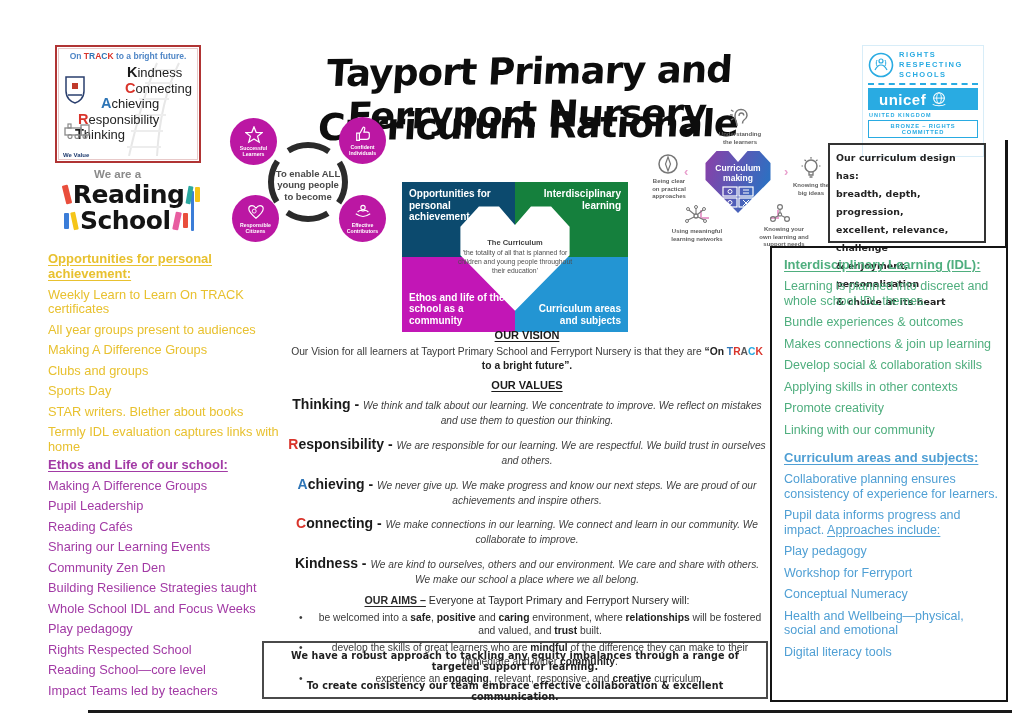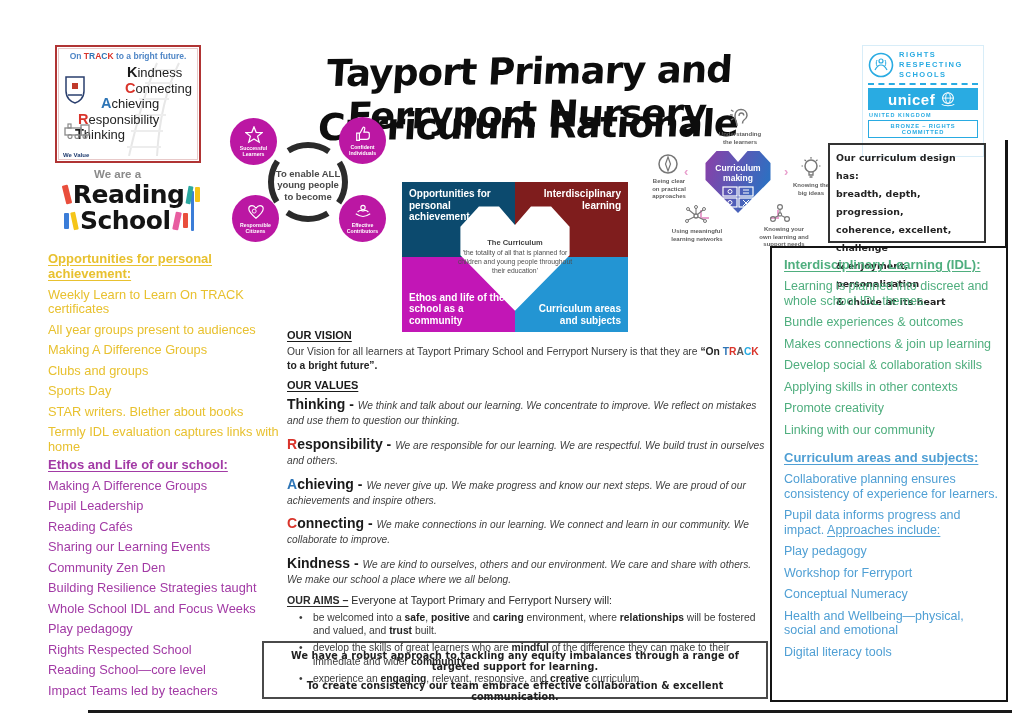--- a/index.html
+++ b/index.html
@@ -36,36 +36,36 @@
   .cm{left:648px;top:106px;width:180px;height:146px;}
   .cm-label{position:absolute;font-size:6px;font-weight:700;color:#5f5f5f;text-align:center;line-height:1.25;}
   .cm-heart-text{position:absolute;left:50px;top:58px;width:80px;text-align:center;color:#fff;font-size:8.5px;font-weight:700;line-height:1.15;}
   .chev{position:absolute;color:#e9a0ce;font-size:13px;font-weight:700;}
   .corner{position:absolute;width:7px;height:7px;border-color:#e9a0ce;}
   
   .un{left:862px;top:45px;width:122px;height:112px;background:#fff;border:1px solid #d8edf8;padding:4px 5px;box-sizing:border-box;}
   .un-row{display:flex;align-items:center;gap:5px;}
   .un-school{font-size:7.5px;font-weight:800;letter-spacing:1.5px;line-height:1.35;color:#29abe2;}
   .un-dash{border-top:2px dashed #29abe2;margin:3px 0;}
-  .un-band{background:#29abe2;color:#fff;padding:2px 20px;display:flex;align-items:center;gap:4px;}
+  .un-band{background:#29abe2;color:#fff;padding:2px 11px;display:flex;align-items:center;gap:4px;}
   .un-brand{font-size:15px;font-weight:800;letter-spacing:0.5px;}
   .un-country{font-size:5.5px;font-weight:700;letter-spacing:1px;color:#29abe2;margin:2px 0 2px 1px;}
   .un-award{border:1px solid #29abe2;color:#29abe2;font-size:5.8px;font-weight:800;letter-spacing:0.8px;text-align:center;padding:2px 0;}
   
   .design{left:828px;top:143px;width:158px;height:100px;border:2px solid #333;box-sizing:border-box;padding:4px 6px;}
   .design div{font-size:9.4px;font-weight:700;color:#222;line-height:18px;letter-spacing:0.1px;font-family:"DejaVu Sans",sans-serif;}
   
   .col-list{width:238px;}
   .col-head{font-size:13px;font-weight:700;text-decoration:underline;text-underline-offset:2px;margin-bottom:7px;}
   .col-item{font-size:12.8px;line-height:1.13;margin-bottom:6px;}
   .rcol-item{font-size:12.5px;line-height:1.16;margin-bottom:7px;}
   
   .rbox{left:770px;top:246px;width:238px;height:456px;border:2.5px solid #141414;box-sizing:border-box;padding:9px 8px 0 12px;}
   
-  .main{left:287px;top:329px;width:480px;}
+  .main{left:287px;top:329px;width:480px;text-align:center;}
   .h-small{font-size:11px;font-weight:800;text-decoration:underline;text-underline-offset:2px;color:#1a1a1a;margin-bottom:4px;}
   .para{font-size:10.3px;line-height:1.38;color:#3a3a3a;margin-bottom:6px;}
   .vpara{font-size:10.2px;line-height:1.35;color:#3f3f3f;margin-bottom:7px;}
   .vpara .vname{font-weight:800;font-style:normal;color:#1a1a1a;font-size:14px;}
   .vpara .vdesc{font-style:italic;}
   .aims-line{font-size:10.6px;margin:2px 0 5px 0;color:#2a2a2a;}
   .aims-line .ah{font-weight:800;text-decoration:underline;text-underline-offset:2px;}
   .bullet{font-size:10.3px;line-height:1.3;color:#3a3a3a;padding-left:26px;position:relative;margin-bottom:4px;}
   .bullet::before{content:"•";position:absolute;left:12px;top:0;color:#3a3a3a;}
   .b{font-weight:800;color:#222;}
@@ -171,21 +171,21 @@
       </svg>
     <div class="cap-label pre">Effective
 Contributors</div>
   </div>
 </div>
 
 <div class="abs hm">
   <div class="quad" style="left: 0px; top: 0px; background-color: #0c4a6e;">
     <div class="quad-label" style="left:7px;top:6px;width:102px;">Opportunities for personal achievement</div>
   </div>
-  <div class="quad" style="left: 113px; top: 0px; background-color: #7f1d1d;">
+  <div class="quad" style="left: 113px; top: 0px; background-color: #15803d;">
     <div class="quad-label" style="right:7px;top:6px;width:92px;text-align:right;">Interdisciplinary learning</div>
   </div>
   <div class="quad" style="left: 0px; top: 75px; background-color: rgb(194, 22, 182);">
     <div class="quad-label" style="left:7px;bottom:6px;width:108px;">Ethos and life of the school as a community</div>
   </div>
   <div class="quad" style="left: 113px; top: 75px; background-color: rgb(35, 149, 211);">
     <div class="quad-label" style="right:7px;bottom:6px;width:92px;text-align:right;">Curriculum areas and subjects</div>
   </div>
   <svg style="position:absolute;left:50px;top:14px;" width="126" height="122" viewBox="0 0 150 140">
     <path d="M75 134 L10 68 L10 34 L32 10 L56 10 L75 32 L94 10 L118 10 L140 34 L140 68 Z" fill="#fff"></path>
@@ -293,21 +293,21 @@
       <path d="M3 16 C6 18 14 18 17 16" fill="none" stroke="#fff" stroke-width="1.2"></path>
     </svg>
   </div>
   <div class="un-country">UNITED KINGDOM</div>
   <div class="un-award">BRONZE – RIGHTS COMMITTED</div>
 </div>
 
 <div class="abs design">
   <div>Our curriculum design has:</div>
   <div>breadth, depth, progression,</div>
-  <div>coherence, excellent, challenge</div>
+  <div>excellent, relevance, challenge</div>
   <div>&amp; enjoyment, personalisation</div>
   <div>&amp; choice at its heart</div>
 </div>
 <div class="abs vline"></div>
 
 <div class="abs col-list" style="left: 48px; top: 251px; color: rgb(232, 193, 47);">
   <div class="col-head">Opportunities for personal achievement:</div>
   <div class="col-item">Weekly Learn to Learn On TRACK certificates</div>
   <div class="col-item">All year groups present to audiences</div>
   <div class="col-item">Making A Difference Groups</div>

